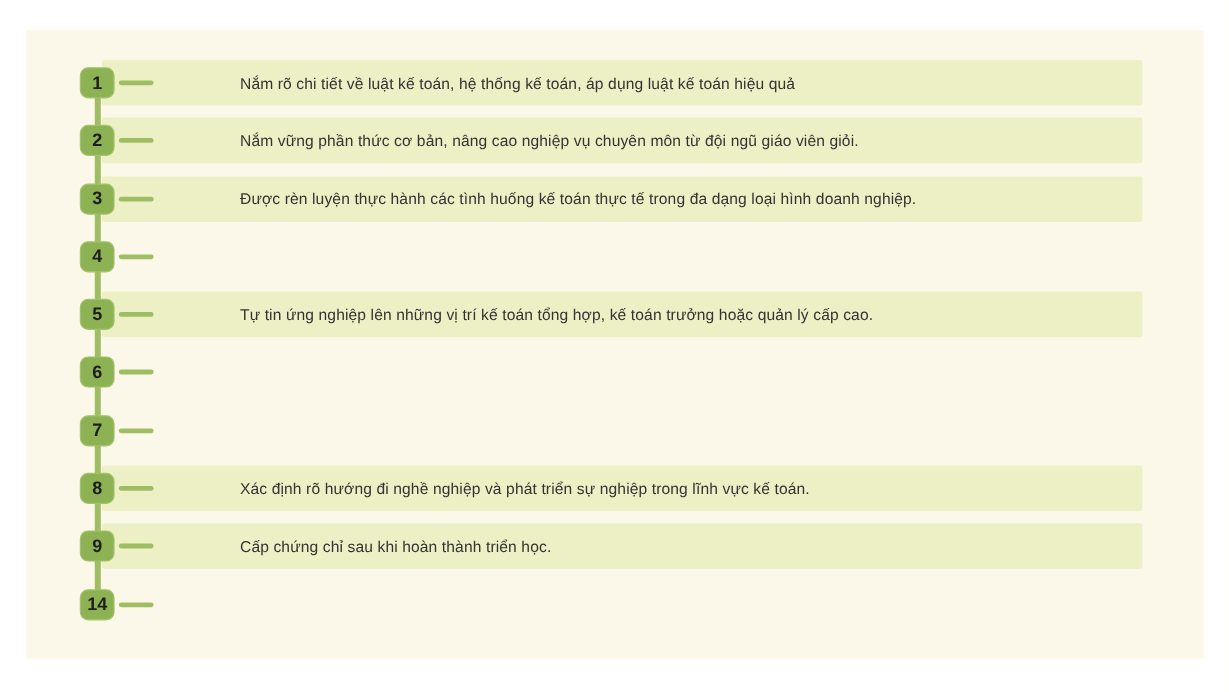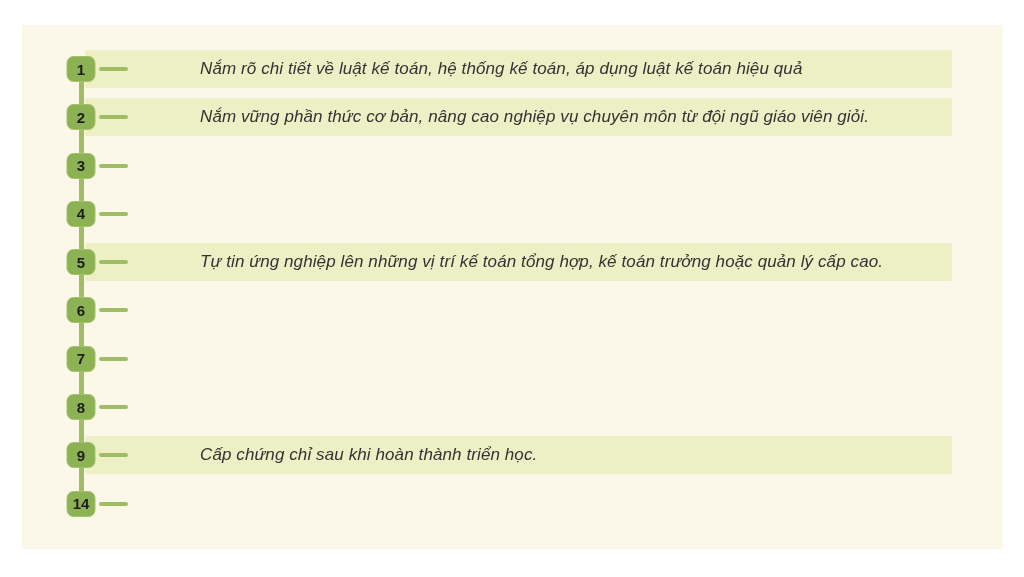--- a/index.html
+++ b/index.html
@@ -34,23 +34,22 @@
     position:relative;height:38px;margin-bottom:10.3px;
   }
   .bar{
     position:absolute;left:63px;right:51px;top:0;bottom:0;
     background:var(--bar-bg);border-radius:2px;
     display:flex;align-items:center;
     padding-left:115px;box-sizing:border-box;
     z-index:0;
   }
   .item-text{
-    font-size:17px;color:var(--txt);letter-spacing:.1px;
+    font-size:13px;color:var(--txt);letter-spacing:.1px;
     white-space:nowrap;
-    font-style:italic;
   }
   .dash{
     position:absolute;left:77px;top:50%;width:29px;height:4px;
     margin-top:-2px;background:var(--line);border-radius:2px;z-index:2;
   }
   .badge{
     position:absolute;left:59px;top:50%;
     transform:translate(-50%,-50%);
     min-width:19px;height:24px;padding:0 4px;
     background:var(--badge-bg);
@@ -77,20 +76,23 @@
 
   <div class="row">
     <div class="bar">
       <span class="item-text">Nắm vững phần thức cơ bản, nâng cao nghiệp vụ chuyên môn từ đội ngũ giáo viên giỏi.</span>
     </div>
     <div class="dash"></div>
     <div class="badge">2</div>
   </div>
 
   <div class="row">
+    <div class="bar">
+      <span class="item-text">Được rèn luyện thực hành các tình huống kế toán thực tế trong đa dạng loại hình doanh nghiệp.</span>
+    </div>
     <div class="dash"></div>
     <div class="badge">3</div>
   </div>
 
   <div class="row">
     <div class="dash"></div>
     <div class="badge">4</div>
   </div>
 
   <div class="row">
@@ -105,20 +107,23 @@
     <div class="dash"></div>
     <div class="badge">6</div>
   </div>
 
   <div class="row">
     <div class="dash"></div>
     <div class="badge">7</div>
   </div>
 
   <div class="row">
+    <div class="bar">
+      <span class="item-text">Xác định rõ hướng đi nghề nghiệp và phát triển sự nghiệp trong lĩnh vực kế toán.</span>
+    </div>
     <div class="dash"></div>
     <div class="badge">8</div>
   </div>
 
   <div class="row">
     <div class="bar">
       <span class="item-text">Cấp chứng chỉ sau khi hoàn thành triển học.</span>
     </div>
     <div class="dash"></div>
     <div class="badge">9</div>

